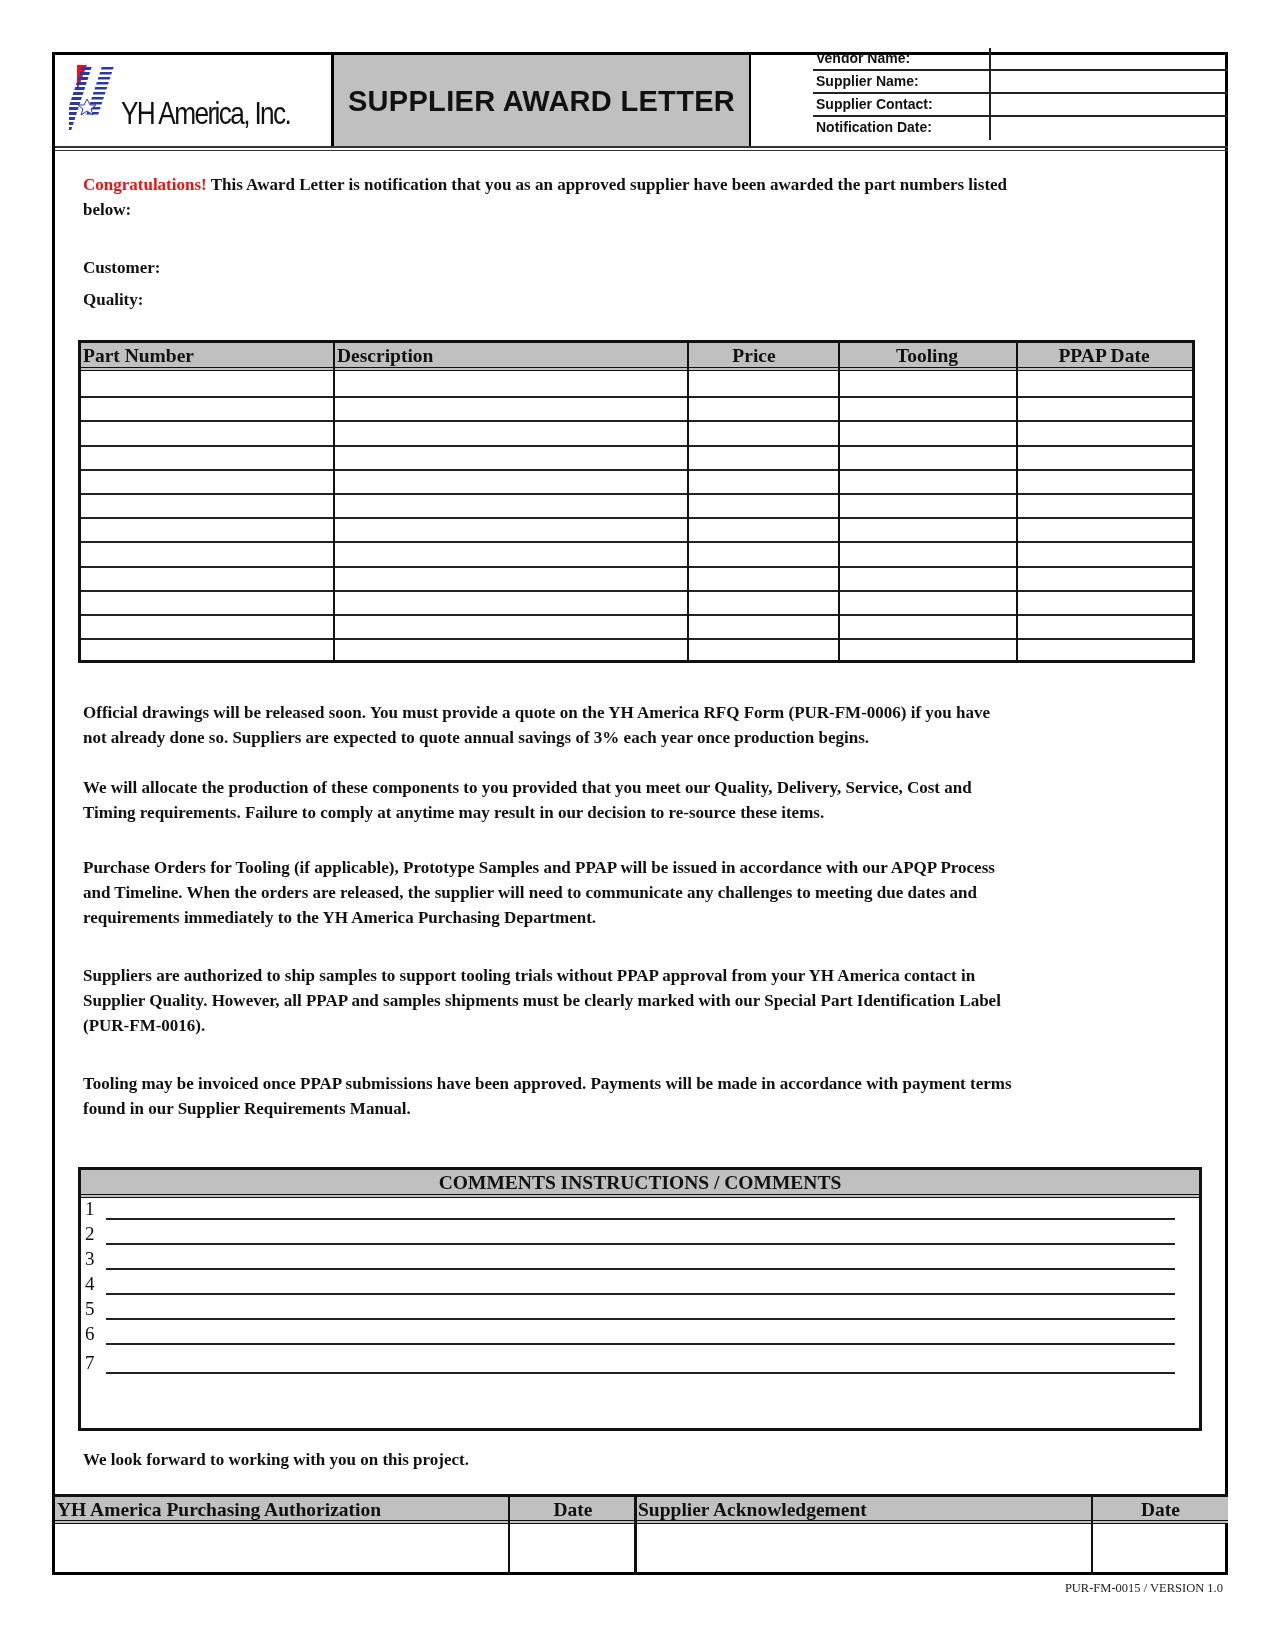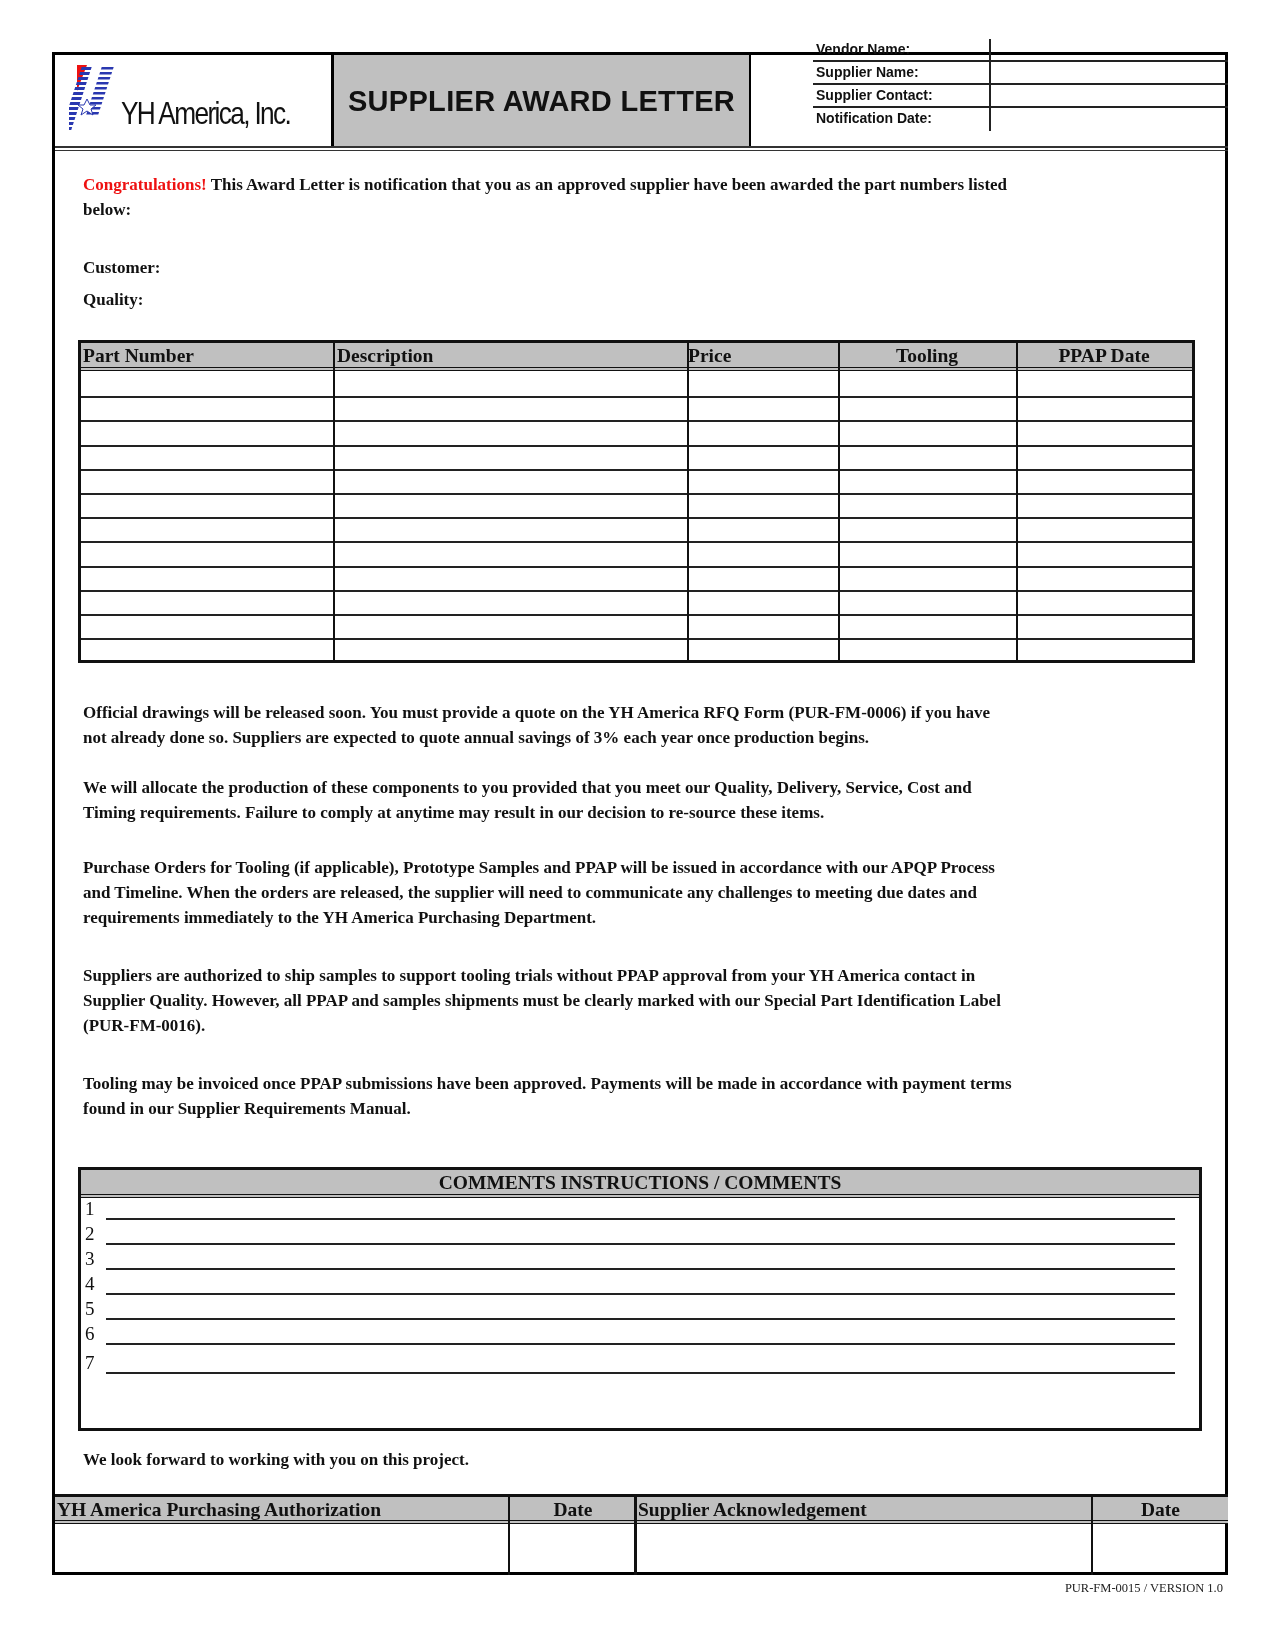--- a/index.html
+++ b/index.html
@@ -10,21 +10,21 @@
            border:3px solid #000; box-sizing:border-box; }
   
   .logo-cell { left:55px; top:55px; width:276px; height:73px; background:#fff; }
   .title-cell { left:331px; top:55px; width:420px; height:92px; background:#c0c0c0;
                 border-left:3px solid #000; border-right:2px solid #000; box-sizing:border-box;
                 display:flex; align-items:center; justify-content:center; }
   .title-text { font-family:"Liberation Sans", sans-serif; font-weight:bold; font-size:29px;
                 letter-spacing:0.3px; color:#111; }
   .hdr-bottom { left:55px; top:146px; width:1173px; height:5px;
                 border-top:2px solid #333; border-bottom:1px solid #333; box-sizing:border-box; }
-  .info-table { left:813px; top:39px; width:415px; height:84px; }
+  .info-table { left:813px; top:48px; width:415px; height:84px; }
   .info-row { position:absolute; left:0; width:415px; height:23px;
               border-bottom:2px solid #222; box-sizing:border-box; display:flex; }
   .info-label { width:178px; border-right:2px solid #222; box-sizing:border-box;
                 font-family:"Liberation Sans", sans-serif; font-weight:bold; font-size:14px;
                 padding-left:3px; line-height:21px; }
   .info-value { flex:1; }
   
   .para { left:83px; width:1120px; font-weight:bold; font-size:17px; line-height:25px; }
   .red { color:#ee1111; }
   
@@ -118,21 +118,21 @@
 </div>
 <div class="abs para" style="top:255px;width:auto">Customer:</div>
 <div class="abs para" style="top:255px;left:180px;width:600px"></div>
 <div class="abs para" style="top:287px;width:auto">Quality:</div>
 <div class="abs para" style="top:287px;left:180px;width:600px"></div>
 
 <div class="abs parts">
   <div class="hdr">
     <div class="ph" style="left:2px">Part Number</div>
     <div class="ph" style="left:256px">Description</div>
-    <div class="ph" style="left:607px;width:132px;">Price</div>
+    <div class="ph" style="left:607px;width:132px;text-align:center">Price</div>
     <div class="ph" style="left:757px;width:178px;text-align:center">Tooling</div>
     <div class="ph" style="left:935px;width:176px;text-align:center">PPAP Date</div>
   </div>
   <div id="parts-rows">
       <div style="position: absolute; left: 0px; right: 0px; top: 30px; height: 24.2px;">
         <div style="position: absolute; top: 0px; left: 2px; width: 250px; height: 24.2px; font-size: 17px; line-height: 24px;"></div>
         <div style="position: absolute; top: 0px; left: 256px; width: 350px; height: 24.2px; font-size: 17px; line-height: 24px;"></div>
         <div style="position: absolute; top: 0px; left: 610px; width: 147px; height: 24.2px; font-size: 17px; line-height: 24px;"></div>
         <div style="position: absolute; top: 0px; left: 761px; width: 174px; height: 24.2px; font-size: 17px; line-height: 24px;"></div>
         <div style="position: absolute; top: 0px; left: 939px; width: 173px; height: 24.2px; font-size: 17px; line-height: 24px;"></div>

